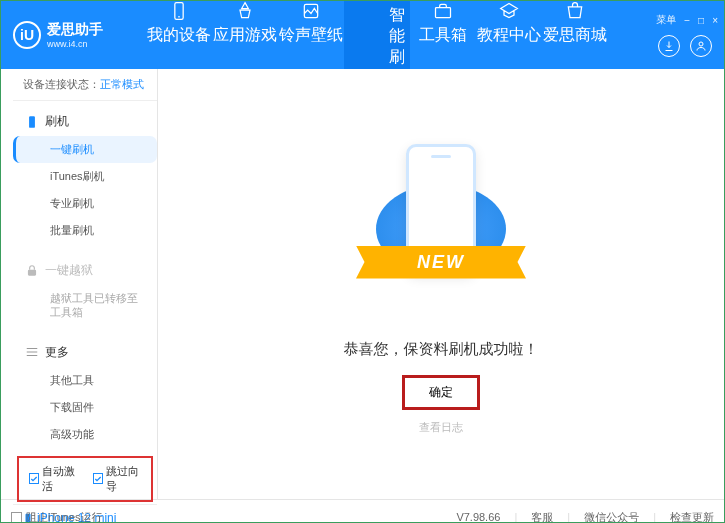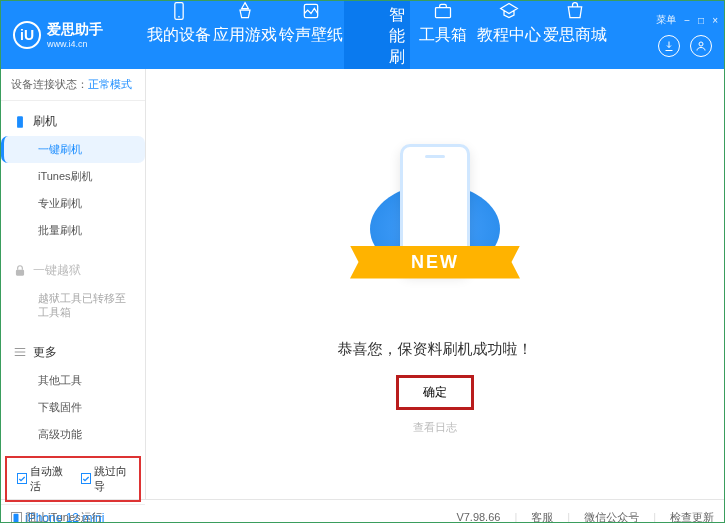--- a/index.html
+++ b/index.html
@@ -11,21 +11,21 @@
 .logo-text .title { font-size: 14px; font-weight: bold; }
 .logo-text .url { font-size: 9px; opacity: 0.9; }
 .nav { display: flex; height: 100%; flex: 1; }
 .nav-item { width: 66px; display: flex; flex-direction: column; align-items: center; justify-content: flex-start; font-size: 16px; cursor: pointer; }
 .nav-item.active { background: #0a7aef; padding-left: 45px; }
 .nav-icon { width: 20px; height: 20px; margin-bottom: 4px; fill: #fff; }
 .win-controls { position: absolute; top: 12px; right: 6px; display: flex; gap: 8px; align-items: center; font-size: 10px; }
 .win-btn { cursor: pointer; opacity: 0.9; }
 .right-icons { position: absolute; right: 12px; bottom: 12px; display: flex; gap: 10px; }
 .circ { width: 22px; height: 22px; border: 1.5px solid #fff; border-radius: 50%; display: flex; align-items: center; justify-content: center; cursor: pointer; }
-.body-area { display: flex; height: 430px; }
+.body-area { display: flex; height: 430px; padding-left: 12px; }
 .sidebar { width: 145px; border-right: 1px solid #e5e5e5; display: flex; flex-direction: column; font-size: 11px; }
 .conn-status { padding: 8px 10px; color: #666; border-bottom: 1px solid #eee; }
 .conn-status .mode { color: #1a8cff; }
 .side-section { padding: 6px 0; }
 .side-head { display: flex; align-items: center; padding: 6px 12px; color: #333; font-size: 12px; cursor: pointer; }
 .side-head .sicon { width: 14px; height: 14px; margin-right: 6px; fill: #1a8cff; }
 .side-head.locked .sicon { fill: #bbb; }
 .side-head.more .sicon { fill: #999; }
 .side-sub { padding: 6px 12px 6px 34px; color: #555; cursor: pointer; border-left: 3px solid transparent; font-size: 11px; border-radius: 7px; }
 .side-sub.active { background: #eaf4ff; color: #1a8cff; border-left-color: #1a8cff; }
@@ -36,21 +36,21 @@
 .chk-box { width: 11px; height: 11px; border: 1px solid #1a8cff; display: flex; align-items: center; justify-content: center; }
 .chk-box svg { fill: #1a8cff; }
 .device { padding: 6px 10px; border-top: 1px solid #eee; }
 .device-name { color: #1a8cff; font-size: 12px; font-weight: 500; display: flex; align-items: center; gap: 4px; }
 .main { flex: 1; display: flex; flex-direction: column; align-items: center; justify-content: center; position: relative; }
 .illus { width: 130px; height: 180px; position: relative; }
 .phone { position: absolute; left: 30px; top: 10px; width: 70px; height: 130px; background: #fff; border: 3px solid #d0e7ff; border-radius: 10px; box-shadow: 0 4px 12px rgba(0,0,0,0.1); }
 .phone::before { content: ""; position: absolute; top: 8px; left: 50%; transform: translateX(-50%); width: 20px; height: 3px; background: #d0e7ff; border-radius: 2px; }
 .phone::after { content: ""; position: absolute; bottom: 6px; left: 50%; transform: translateX(-50%); width: 10px; height: 10px; border: 2px solid #d0e7ff; border-radius: 50%; }
 .circle-bg { position: absolute; left: 0; top: 50px; width: 130px; height: 90px; background: radial-gradient(ellipse at center, #4aa3ff 0%, #2e8fee 70%); border-radius: 50%; z-index: -1; }
-.ribbon { position: absolute; bottom: 35px; left: -20px; right: -20px; background: #ffb300; color: #fff; text-align: center; padding: 6px; font-weight: bold; font-size: 18px; clip-path: polygon(0 0, 100% 0, 95% 50%, 100% 100%, 0 100%, 5% 50%); letter-spacing: 2px; }
+.ribbon { position: absolute; bottom: 35px; left: -20px; right: -20px; background: #ffb300; color: #fff; text-align: center; padding: 6px; font-weight: bold; font-size: 18px; font-style: italic; clip-path: polygon(0 0, 100% 0, 95% 50%, 100% 100%, 0 100%, 5% 50%); letter-spacing: 2px; }
 .msg { margin-top: 26px; font-size: 15px; color: #333; }
 .ok-btn { margin-top: 16px; padding: 6px 24px; border: 3px solid #b91c1c; background: #fff; font-size: 12px; cursor: pointer; }
 .log-link { margin-top: 10px; font-size: 11px; color: #bbb; cursor: pointer; }
 .footer { height: 35px; border-top: 1px solid #e5e5e5; display: flex; align-items: center; padding: 0 10px; font-size: 11px; color: #666; justify-content: flex-end; }
 .footer .fchk { display: flex; align-items: center; gap: 4px; cursor: pointer; }
 .footer .fbox { width: 11px; height: 11px; border: 1px solid #999; }
 .footer-right { margin-left: auto; display: flex; gap: 14px; align-items: center; }
 .f-link { cursor: pointer; }
 .f-sep { color: #ddd; }
 </style>

